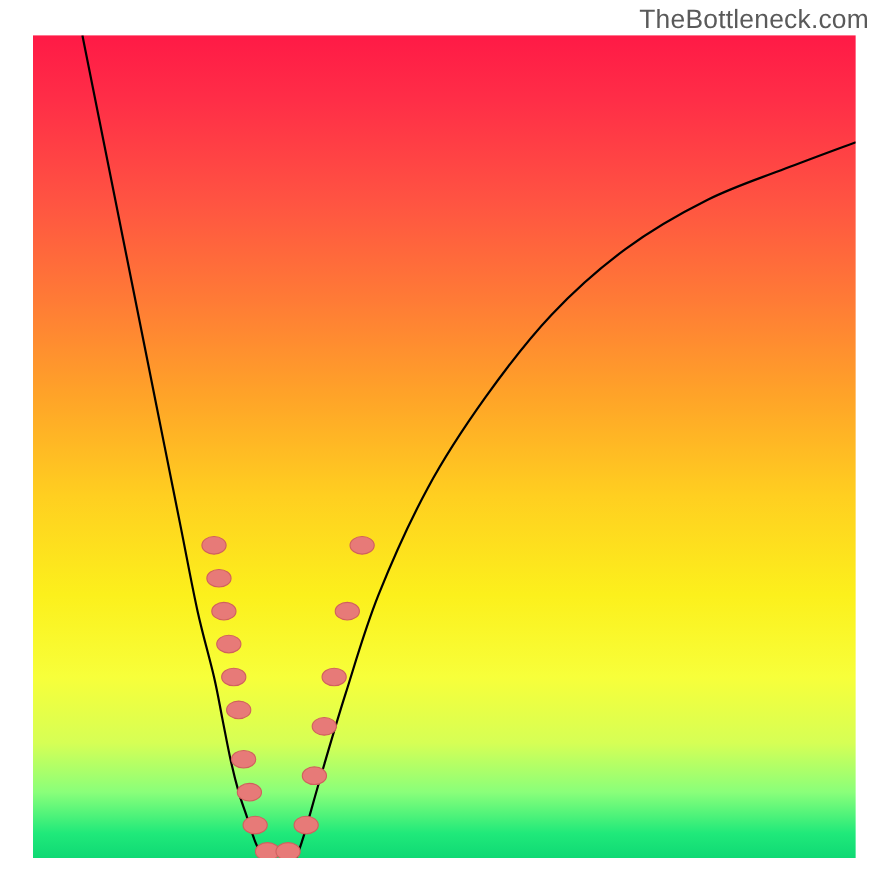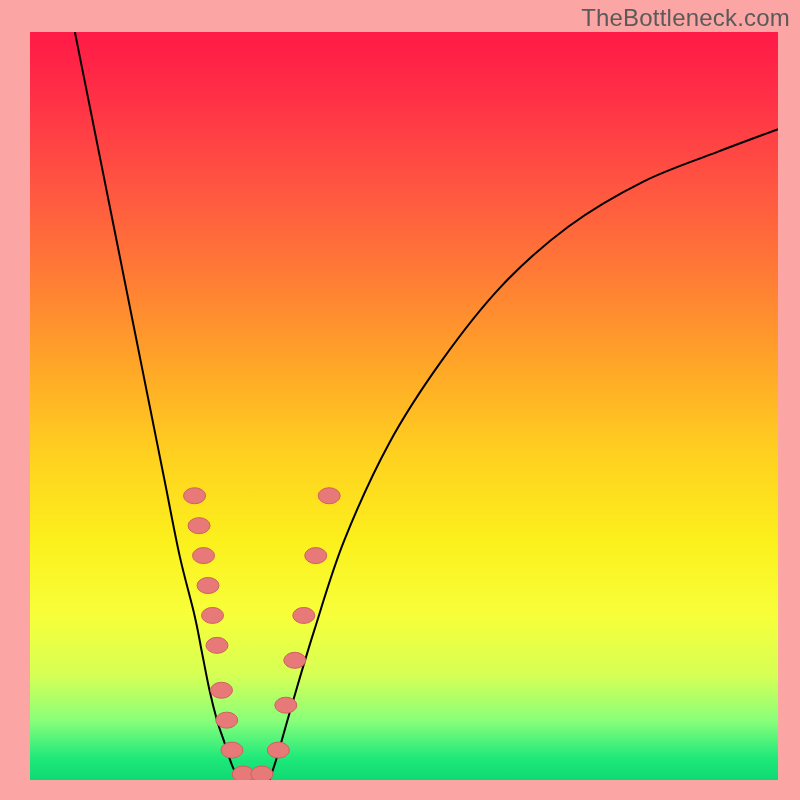--- a/index.html
+++ b/index.html
@@ -8,21 +8,21 @@
     width: 800px;
     height: 800px;
     background: #000;
     overflow: hidden;
     font-family: Arial, Helvetica, sans-serif;
   }
   .frame {
     position: relative;
     width: 800px;
     height: 800px;
-    background: #fca5a5;
+    background: #ffffff;
   }
   .watermark {
     position: absolute;
     top: 4px;
     right: 10px;
     color: #5a5a5a;
     font-size: 24px;
     font-weight: 400;
     letter-spacing: 0.2px;
     z-index: 10;

